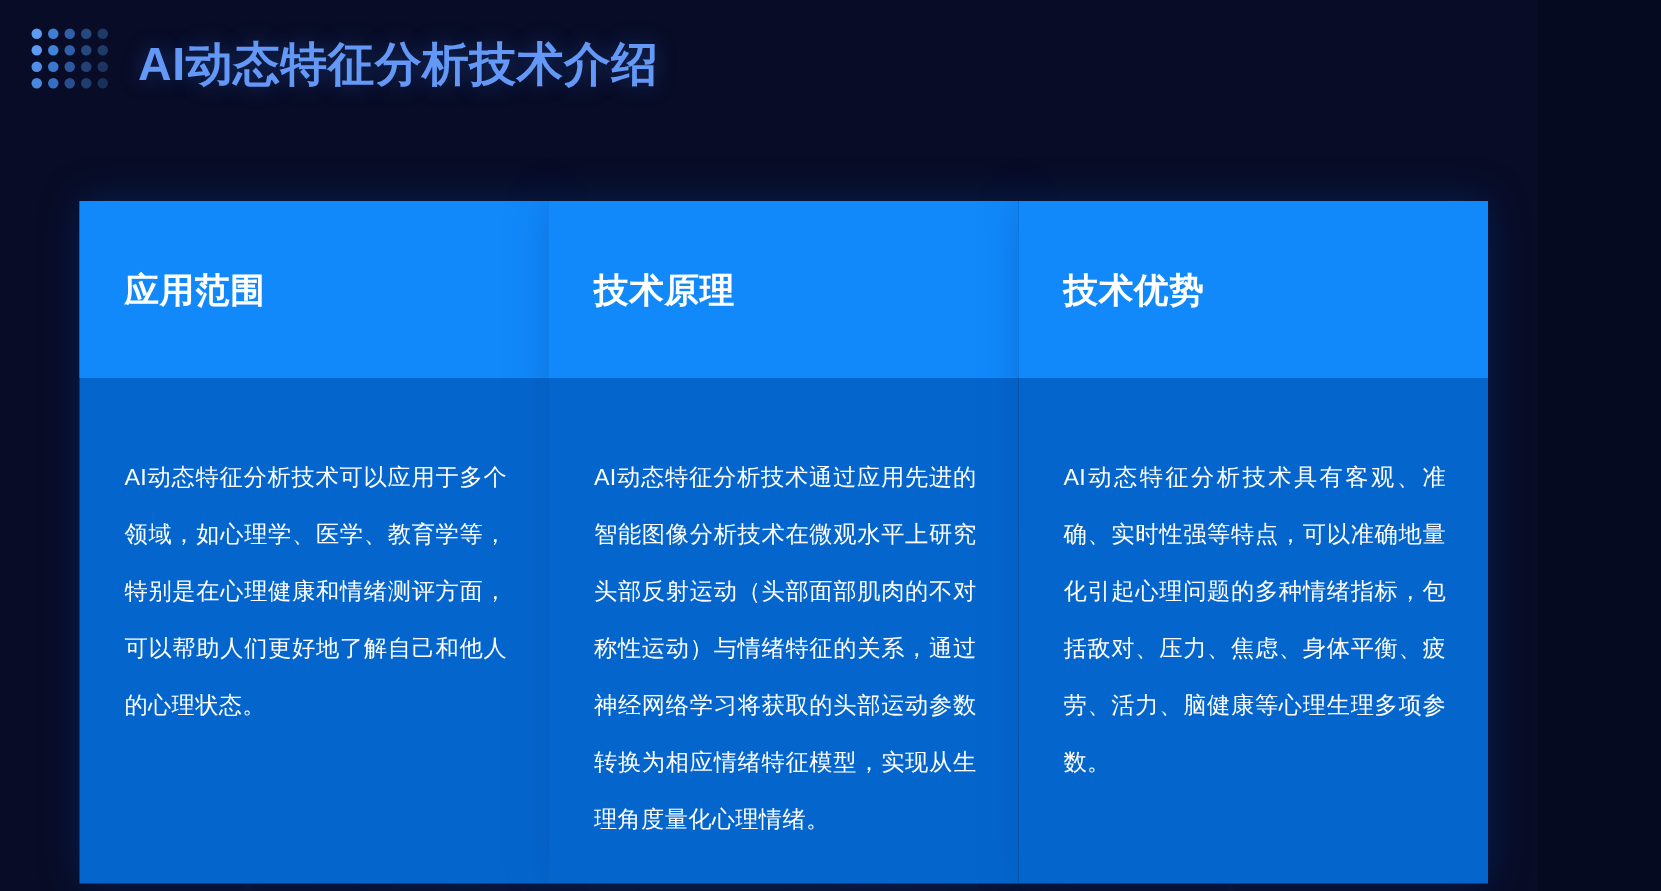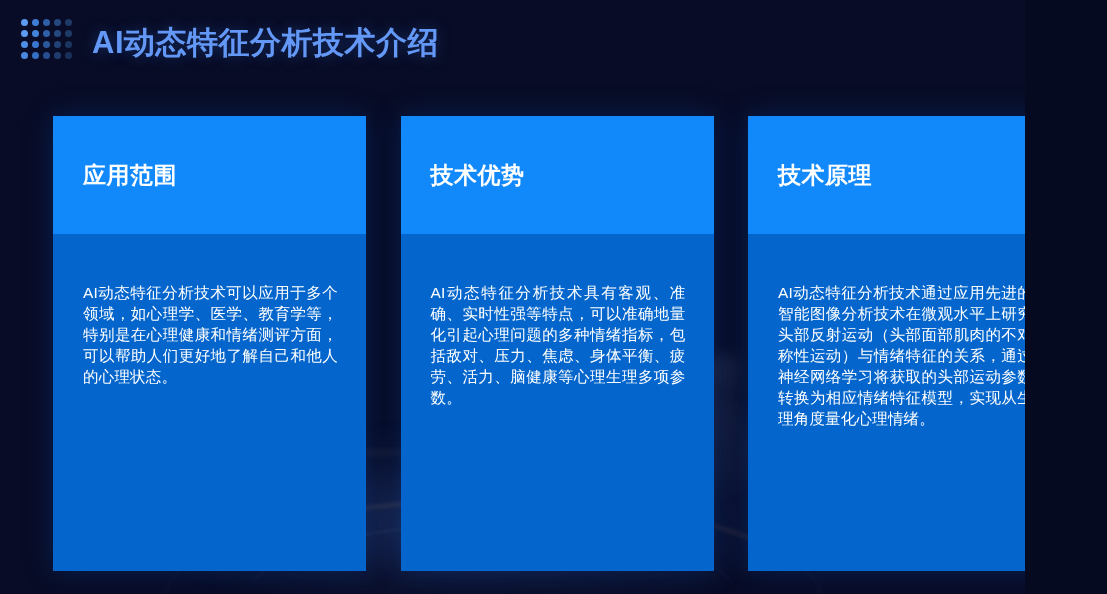--- a/index.html
+++ b/index.html
@@ -107,25 +107,25 @@
     color: #6398f7;
     letter-spacing: 0.5px;
     white-space: nowrap;
     text-shadow: 0 0 14px rgba(58,120,230,0.35);
   }
 
   
   .cards {
     position: absolute;
     left: 53px;
-    top: 116px;
+    top: 134px;
     width: 1008px;
     height: 455px;
     display: flex;
-    justify-content: space-between;
+    justify-content: flex-start;
   }
   .card {
     width: 313px;
     height: 455px;
     display: flex;
     flex-direction: column;
     background: #0466cd;
     box-shadow: 0 0 26px rgba(10,70,160,0.35);
   }
   .card-head {
@@ -143,21 +143,21 @@
     color: #ffffff;
     letter-spacing: 0.5px;
   }
   .card-body {
     flex: 1 1 auto;
     padding: 32px 28px 20px 30px;
     box-sizing: border-box;
   }
   .card-body-text {
     font-size: 15.5px;
-    line-height: 21px;
+    line-height: 38px;
     color: #ffffff;
     text-align: justify;
     letter-spacing: 0.2px;
   }
 </style>
 </head>
 <body>
 
 <div class="slide">
 
@@ -204,30 +204,30 @@
       <div class="card-head">
         <div class="card-head-title">应用范围</div>
       </div>
       <div class="card-body">
         <p class="card-body-text">AI动态特征分析技术可以应用于多个领域，如心理学、医学、教育学等，特别是在心理健康和情绪测评方面，可以帮助人们更好地了解自己和他人的心理状态。</p>
       </div>
     </div>
 
     <div class="card">
       <div class="card-head">
+        <div class="card-head-title">技术原理</div>
+      </div>
+      <div class="card-body">
+        <p class="card-body-text">AI动态特征分析技术通过应用先进的智能图像分析技术在微观水平上研究头部反射运动（头部面部肌肉的不对称性运动）与情绪特征的关系，通过神经网络学习将获取的头部运动参数转换为相应情绪特征模型，实现从生理角度量化心理情绪。</p>
+      </div>
+    </div>
+
+    <div class="card">
+      <div class="card-head">
         <div class="card-head-title">技术优势</div>
       </div>
       <div class="card-body">
         <p class="card-body-text">AI动态特征分析技术具有客观、准确、实时性强等特点，可以准确地量化引起心理问题的多种情绪指标，包括敌对、压力、焦虑、身体平衡、疲劳、活力、脑健康等心理生理多项参数。</p>
       </div>
     </div>
 
-    <div class="card">
-      <div class="card-head">
-        <div class="card-head-title">技术原理</div>
-      </div>
-      <div class="card-body">
-        <p class="card-body-text">AI动态特征分析技术通过应用先进的智能图像分析技术在微观水平上研究头部反射运动（头部面部肌肉的不对称性运动）与情绪特征的关系，通过神经网络学习将获取的头部运动参数转换为相应情绪特征模型，实现从生理角度量化心理情绪。</p>
-      </div>
-    </div>
-
   </div>
 </div>
 
 </body></html>

